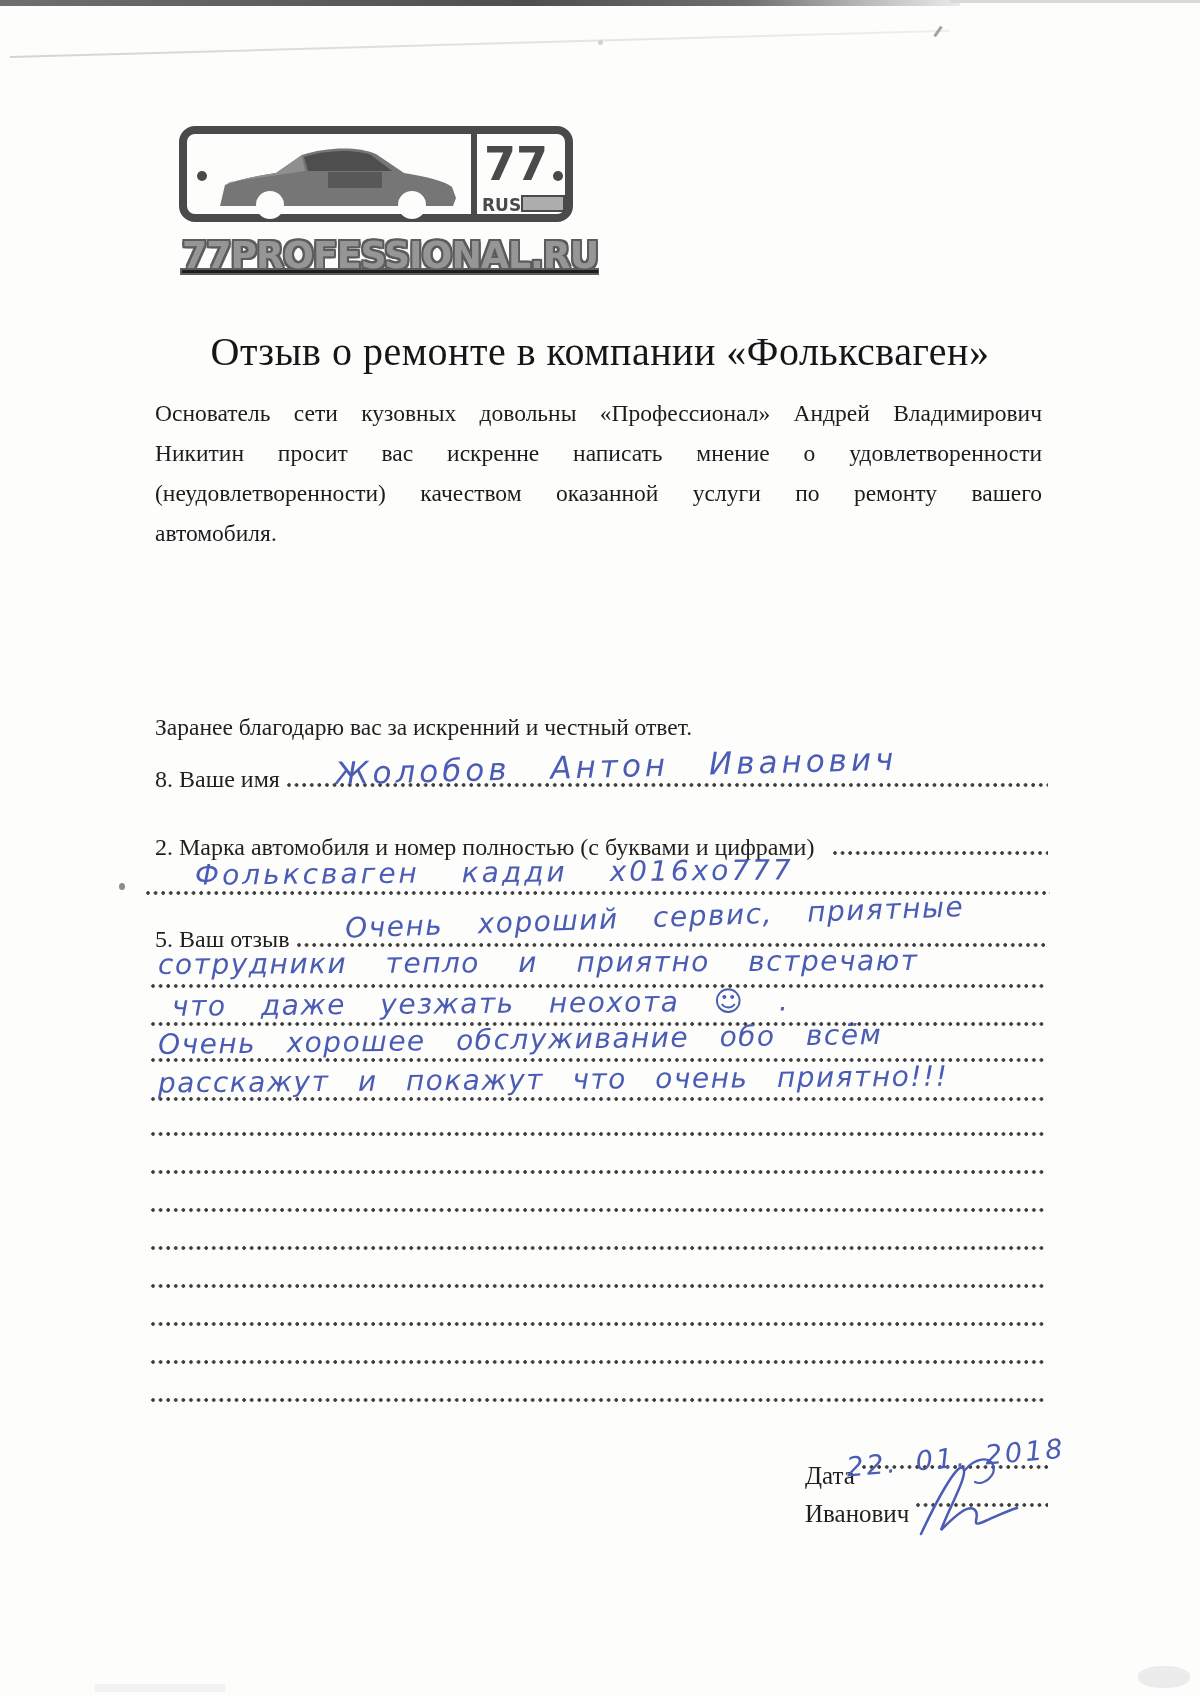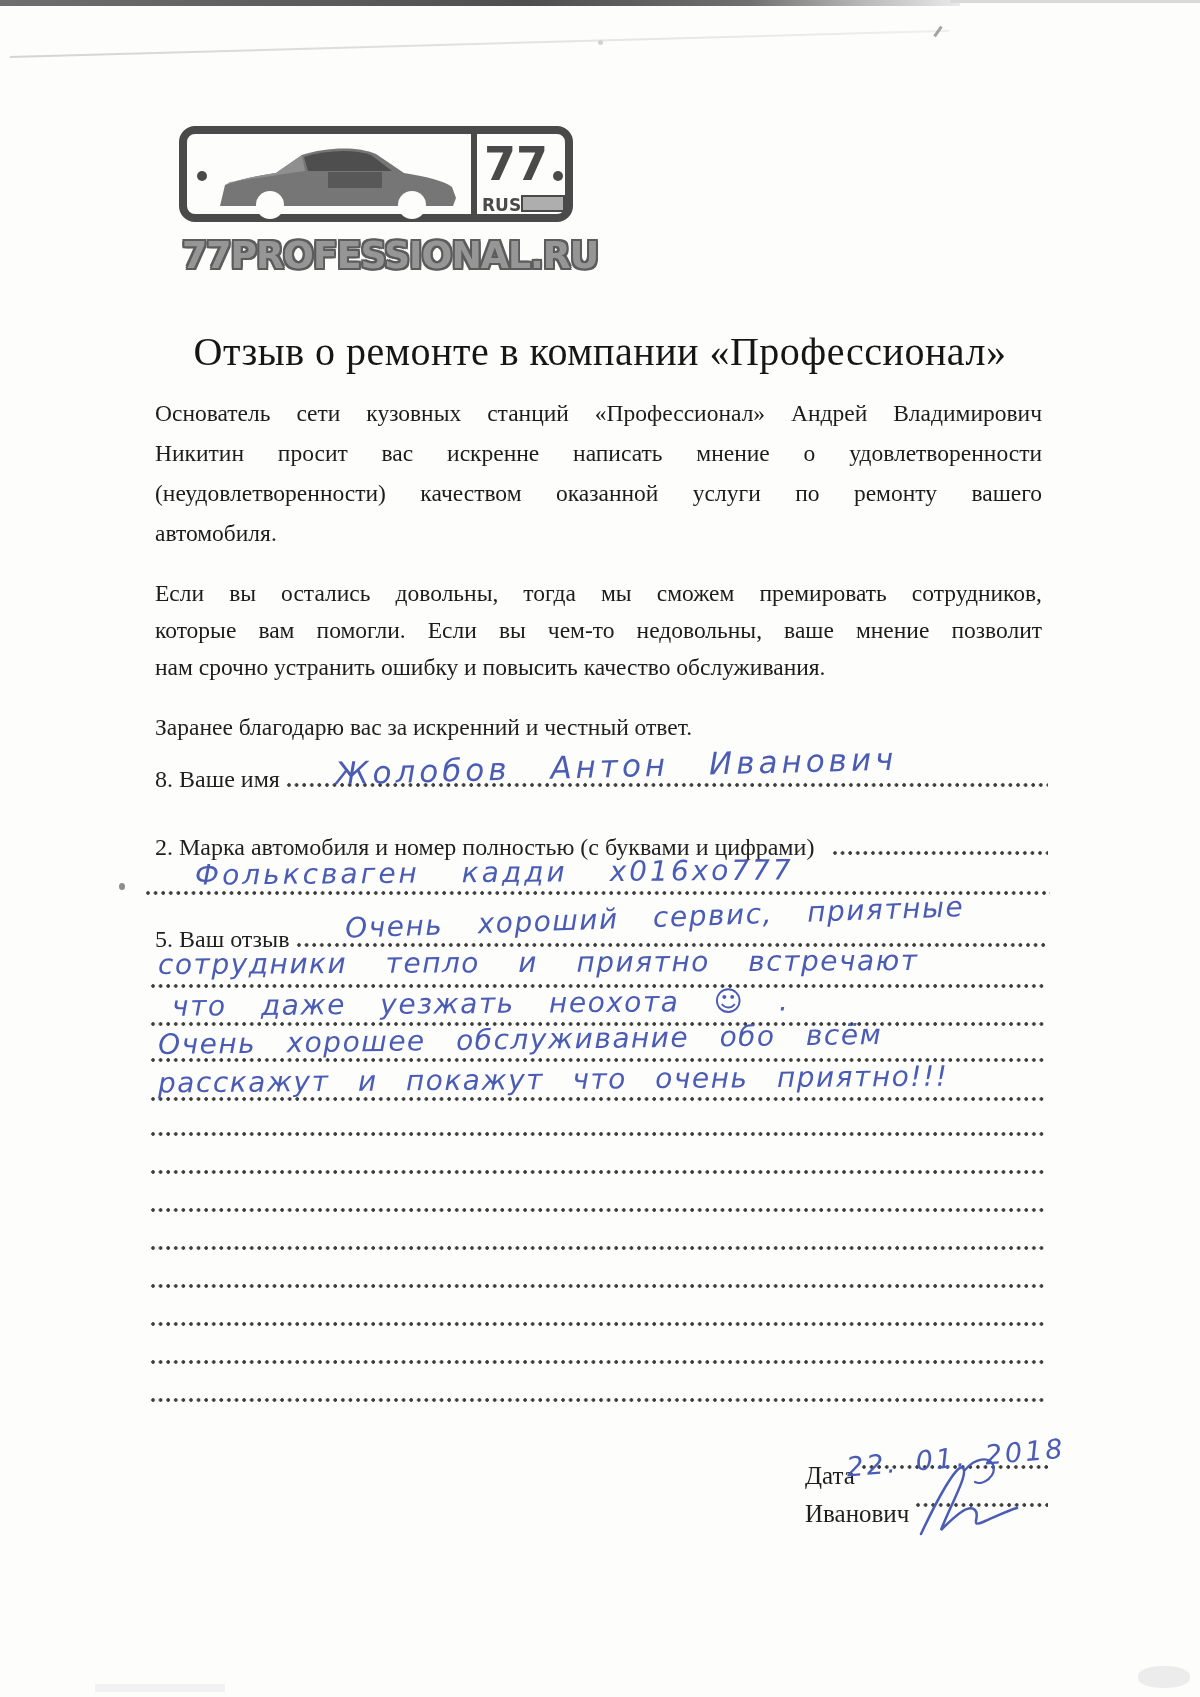--- a/index.html
+++ b/index.html
@@ -17,21 +17,21 @@
     background:linear-gradient(to right,#6f6f6f,#4f4f4f 55%,#6f6f6f 78%,#b9b9b9 90%,#eaeaea);}
   .scan-edge2{position:absolute;left:950px;top:0;width:250px;height:3px;background:#d9d9d9;}
   .scan-line2{position:absolute;left:10px;top:56px;width:940px;height:2px;
     background:linear-gradient(to right,#d4d4d4,#efefef);transform:rotate(-1.6deg);transform-origin:left center;}
   .art-tick{position:absolute;left:932px;top:30px;width:12px;height:3px;background:#a3a3a3;transform:rotate(-55deg);}
   .art-dot1{position:absolute;left:598px;top:40px;width:5px;height:5px;background:#d2d2d2;border-radius:50%;}
   .art-dot2{position:absolute;left:119px;top:883px;width:6px;height:7px;background:#8d8d8d;border-radius:50%;}
   .art-smudge-br{position:absolute;left:1138px;top:1666px;width:52px;height:22px;background:#ececec;border-radius:45%;}
   .art-smudge-bl{position:absolute;left:95px;top:1684px;width:130px;height:8px;background:#f2f2f2;}
   
-  .logo{position:absolute;left:178px;top:126px;width:400px;}
+  .logo{position:absolute;left:178px;top:126px;width:400px;text-decoration:underline;}
   .brand{
     margin-top:8px;text-align:center;
     font-family:"DejaVu Sans",sans-serif;font-weight:bold;
     font-size:37px;letter-spacing:-1px;color:#969696;white-space:nowrap;
     text-shadow:2px 0 0 #5c5c5c,-2px 0 0 #5c5c5c,0 2px 0 #5c5c5c,0 -2px 0 #5c5c5c,
                 2px 2px 0 #5c5c5c,-2px -2px 0 #5c5c5c,2px -2px 0 #5c5c5c,-2px 2px 0 #5c5c5c;
     transform:scaleX(0.98);
   }
   
   .title{
@@ -109,32 +109,27 @@
         <circle cx="234" cy="79" r="14" fill="#fdfdfc"></circle>
       </g>
       <line x1="296" y1="6" x2="296" y2="90" stroke="#4a4a4a" stroke-width="6"></line>
       <text x="306" y="54" font-family="DejaVu Sans, sans-serif" font-size="46" font-weight="bold" fill="#4a4a4a">77</text>
       <text x="304" y="85" font-family="DejaVu Sans, sans-serif" font-size="17" font-weight="bold" fill="#4a4a4a">RUS</text>
       <rect x="344" y="70" width="42" height="15" fill="#aeaeae" stroke="#4a4a4a" stroke-width="2"></rect>
     </svg>
     <div class="brand">77PROFESSIONAL.RU</div>
   </div>
 
-  <h1 class="title">Отзыв о ремонте в компании «Профессионал»</h1>
+  <h1 class="title">Отзыв о ремонте в компании «Фольксваген»</h1>
 
   <div class="para p1">
-    <div class="jline">Основатель сети кузовных станций «Профессионал» Андрей Владимирович</div>
+    <div class="jline">Основатель сети кузовных довольны «Профессионал» Андрей Владимирович</div>
     <div class="jline">Никитин просит вас искренне написать мнение о удовлетворенности</div>
     <div class="jline">(неудовлетворенности) качеством оказанной услуги по ремонту вашего</div>
     <div class="jline last">автомобиля.</div>
-  </div>
-  <div class="para p2">
-    <div class="jline">Если вы остались довольны, тогда мы сможем премировать сотрудников,</div>
-    <div class="jline">которые вам помогли. Если вы чем-то недовольны, ваше мнение позволит</div>
-    <div class="jline last">нам срочно устранить ошибку и повысить качество обслуживания.</div>
   </div>
   <div class="p3single">Заранее благодарю вас за искренний и честный ответ.</div>
 
   <div class="qrow q1">
     <span class="qlabel">8. Ваше имя</span>
     <span class="dots fill"></span>
   </div>
   <div class="hw hw-name">Жолобов Антон Иванович</div>
 
   <div class="qrow q2">

